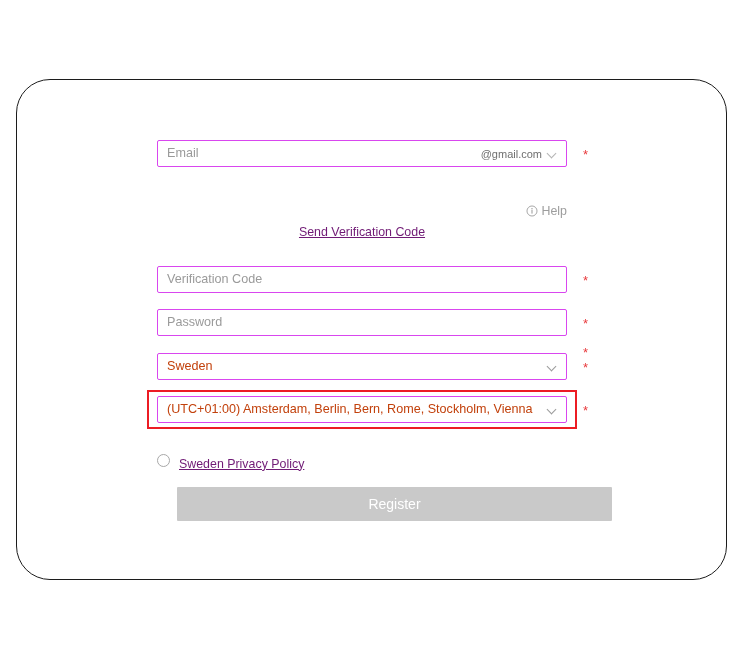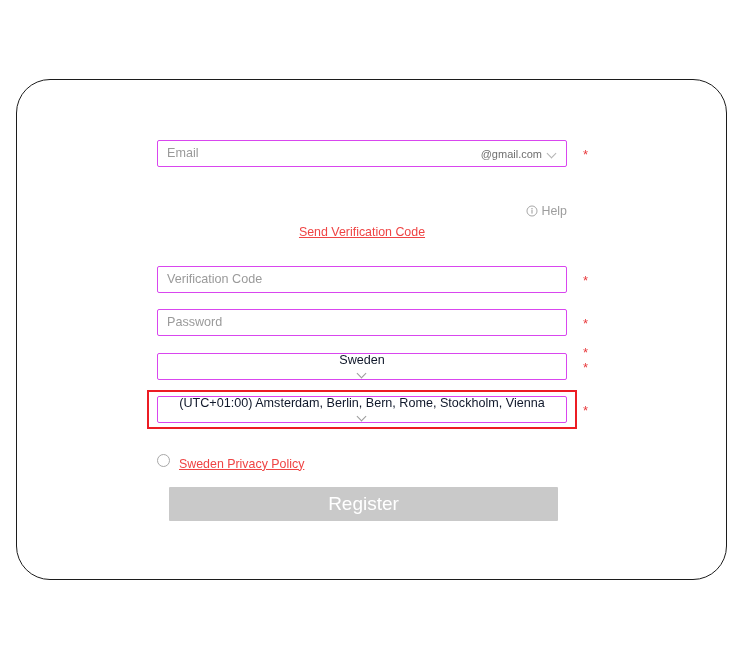--- a/index.html
+++ b/index.html
@@ -50,22 +50,21 @@
     border-radius: 2px;
     display: flex;
     align-items: center;
     padding: 0 9px;
     font-size: 12.6px;
     color: #9a9a9a;
     position: relative;
   }
 
   .input-box.filled {
-    color: #0f172a;
-    flex-direction: column;
+    color: #c2410c;
   }
 
   .input-text {
     flex: 0 0 auto;
     line-height: 1;
     white-space: nowrap;
   }
 
   .spacer {
     flex: 1 1 auto;
@@ -135,21 +134,21 @@
     height: 12px;
   }
 
   
   #send-code-row {
     width: 410px;
     text-align: center;
     height: 18px;
   }
   .link {
-    color: #ef4444;
+    color: #701a75;
     font-size: 12.4px;
     text-decoration: underline;
     cursor: pointer;
     margin-top: 7px;
   }
 
   
   #timezone-highlight {
     position: absolute;
     left: -10px;
@@ -173,28 +172,28 @@
     height: 13px;
     border: 1.2px solid #a8a8a8;
     border-radius: 50%;
     background: #fff;
     flex: 0 0 auto;
     box-sizing: border-box;
   }
 
   
   #register-button {
-    margin-left: 12px;
-    width: 389px;
+    margin-left: 20px;
+    width: 435px;
     height: 34px;
     background: #c9c9c9;
     border: none;
     border-radius: 1px;
     color: #ffffff;
-    font-size: 19px;
+    font-size: 14px;
     font-family: "Liberation Sans", sans-serif;
     cursor: default;
     display: flex;
     align-items: center;
     justify-content: center;
   }
 </style>
 </head>
 <body>
 

